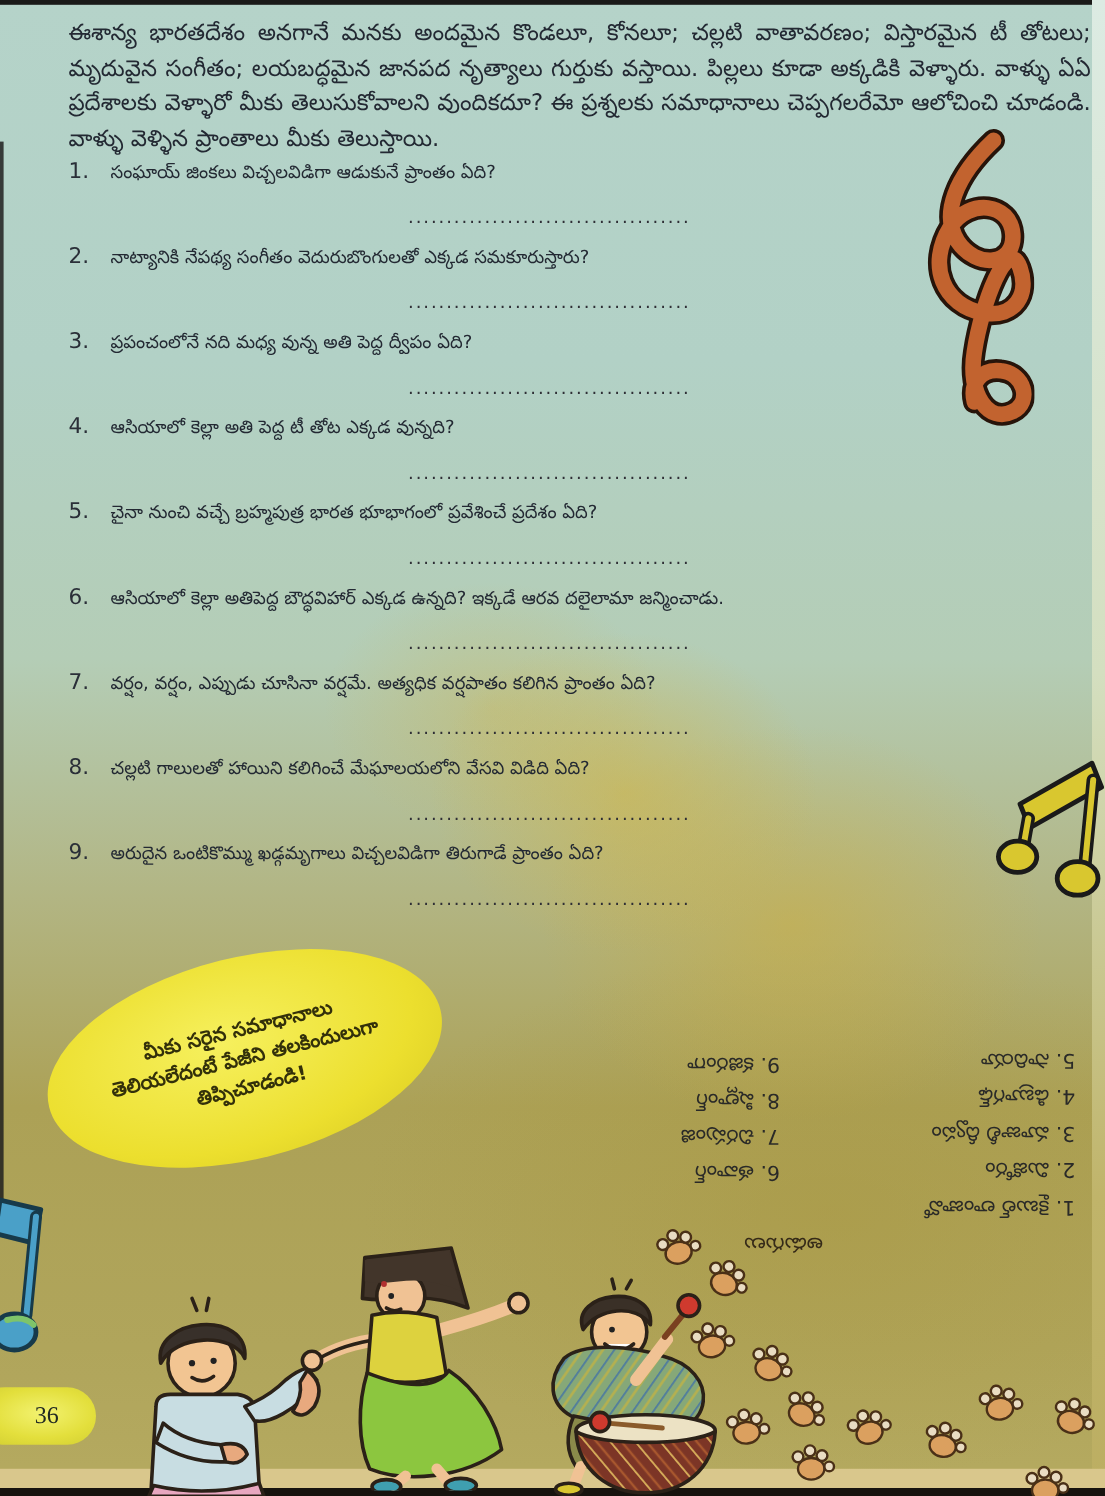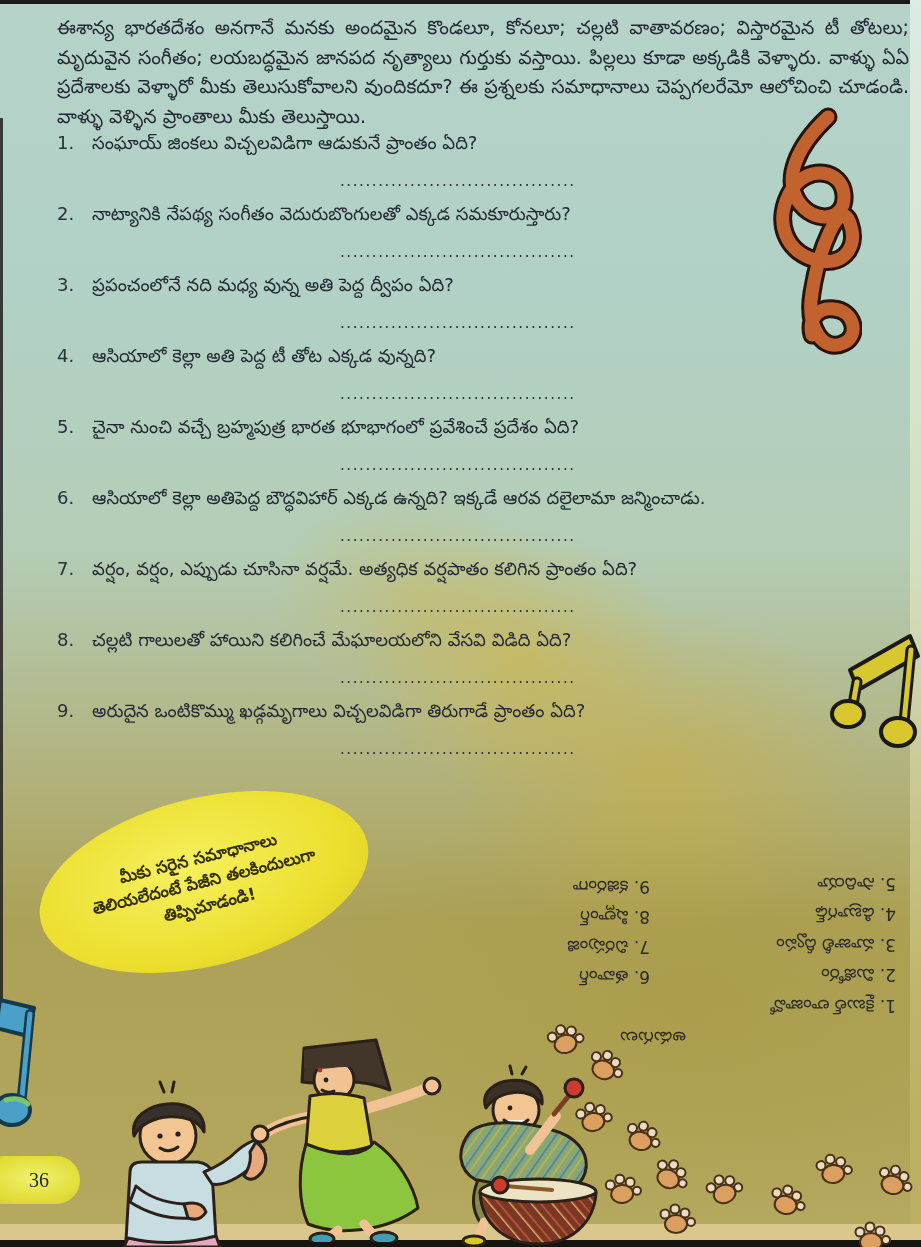--- a/index.html
+++ b/index.html
@@ -20,21 +20,21 @@
     background:linear-gradient(180deg,#dcebe3,#d4dfc0 45%,#c0b46a 80%,#bcae62);}
   .band-bottom{position:absolute;left:0;bottom:7px;width:921px;height:16px;background:#d9c78c;}
   .edge-bottom{position:absolute;left:0;bottom:0;width:921px;height:7px;background:#17130e;}
 
   .intro{position:absolute;left:57px;top:13px;width:852px;font-size:19px;line-height:29.5px;
     text-align:justify;color:#232933;}
 
   .questions{position:absolute;left:57px;top:132px;width:820px;}
   .q-item{position:relative;height:71px;}
   .q-num{display:inline-block;min-width:30px;font-size:18px;color:#2a2f38;}
-  .q-text{font-size:18px;color:#232933;}
+  .q-text{font-size:15px;color:#232933;}
   .dots{position:absolute;left:283px;top:40px;width:236px;height:20px;overflow:hidden;
     white-space:nowrap;font-size:15px;letter-spacing:1.6px;color:#2e2e35;}
 
   .bubble{position:absolute;left:36px;top:798px;width:336px;height:168px;border-radius:50%;
     transform:rotate(-14deg);
     background:radial-gradient(ellipse at 45% 40%, #f6f05e 0%, #ecdf2e 62%, #d7c922 100%);
     display:flex;align-items:center;justify-content:center;}
   .bubble-inner{text-align:center;font-size:16.5px;line-height:24px;color:#33300a;font-weight:bold;}
 
   .ans-block{position:absolute;transform:rotate(180deg);font-size:17px;color:#2a2a28;text-align:left;}

